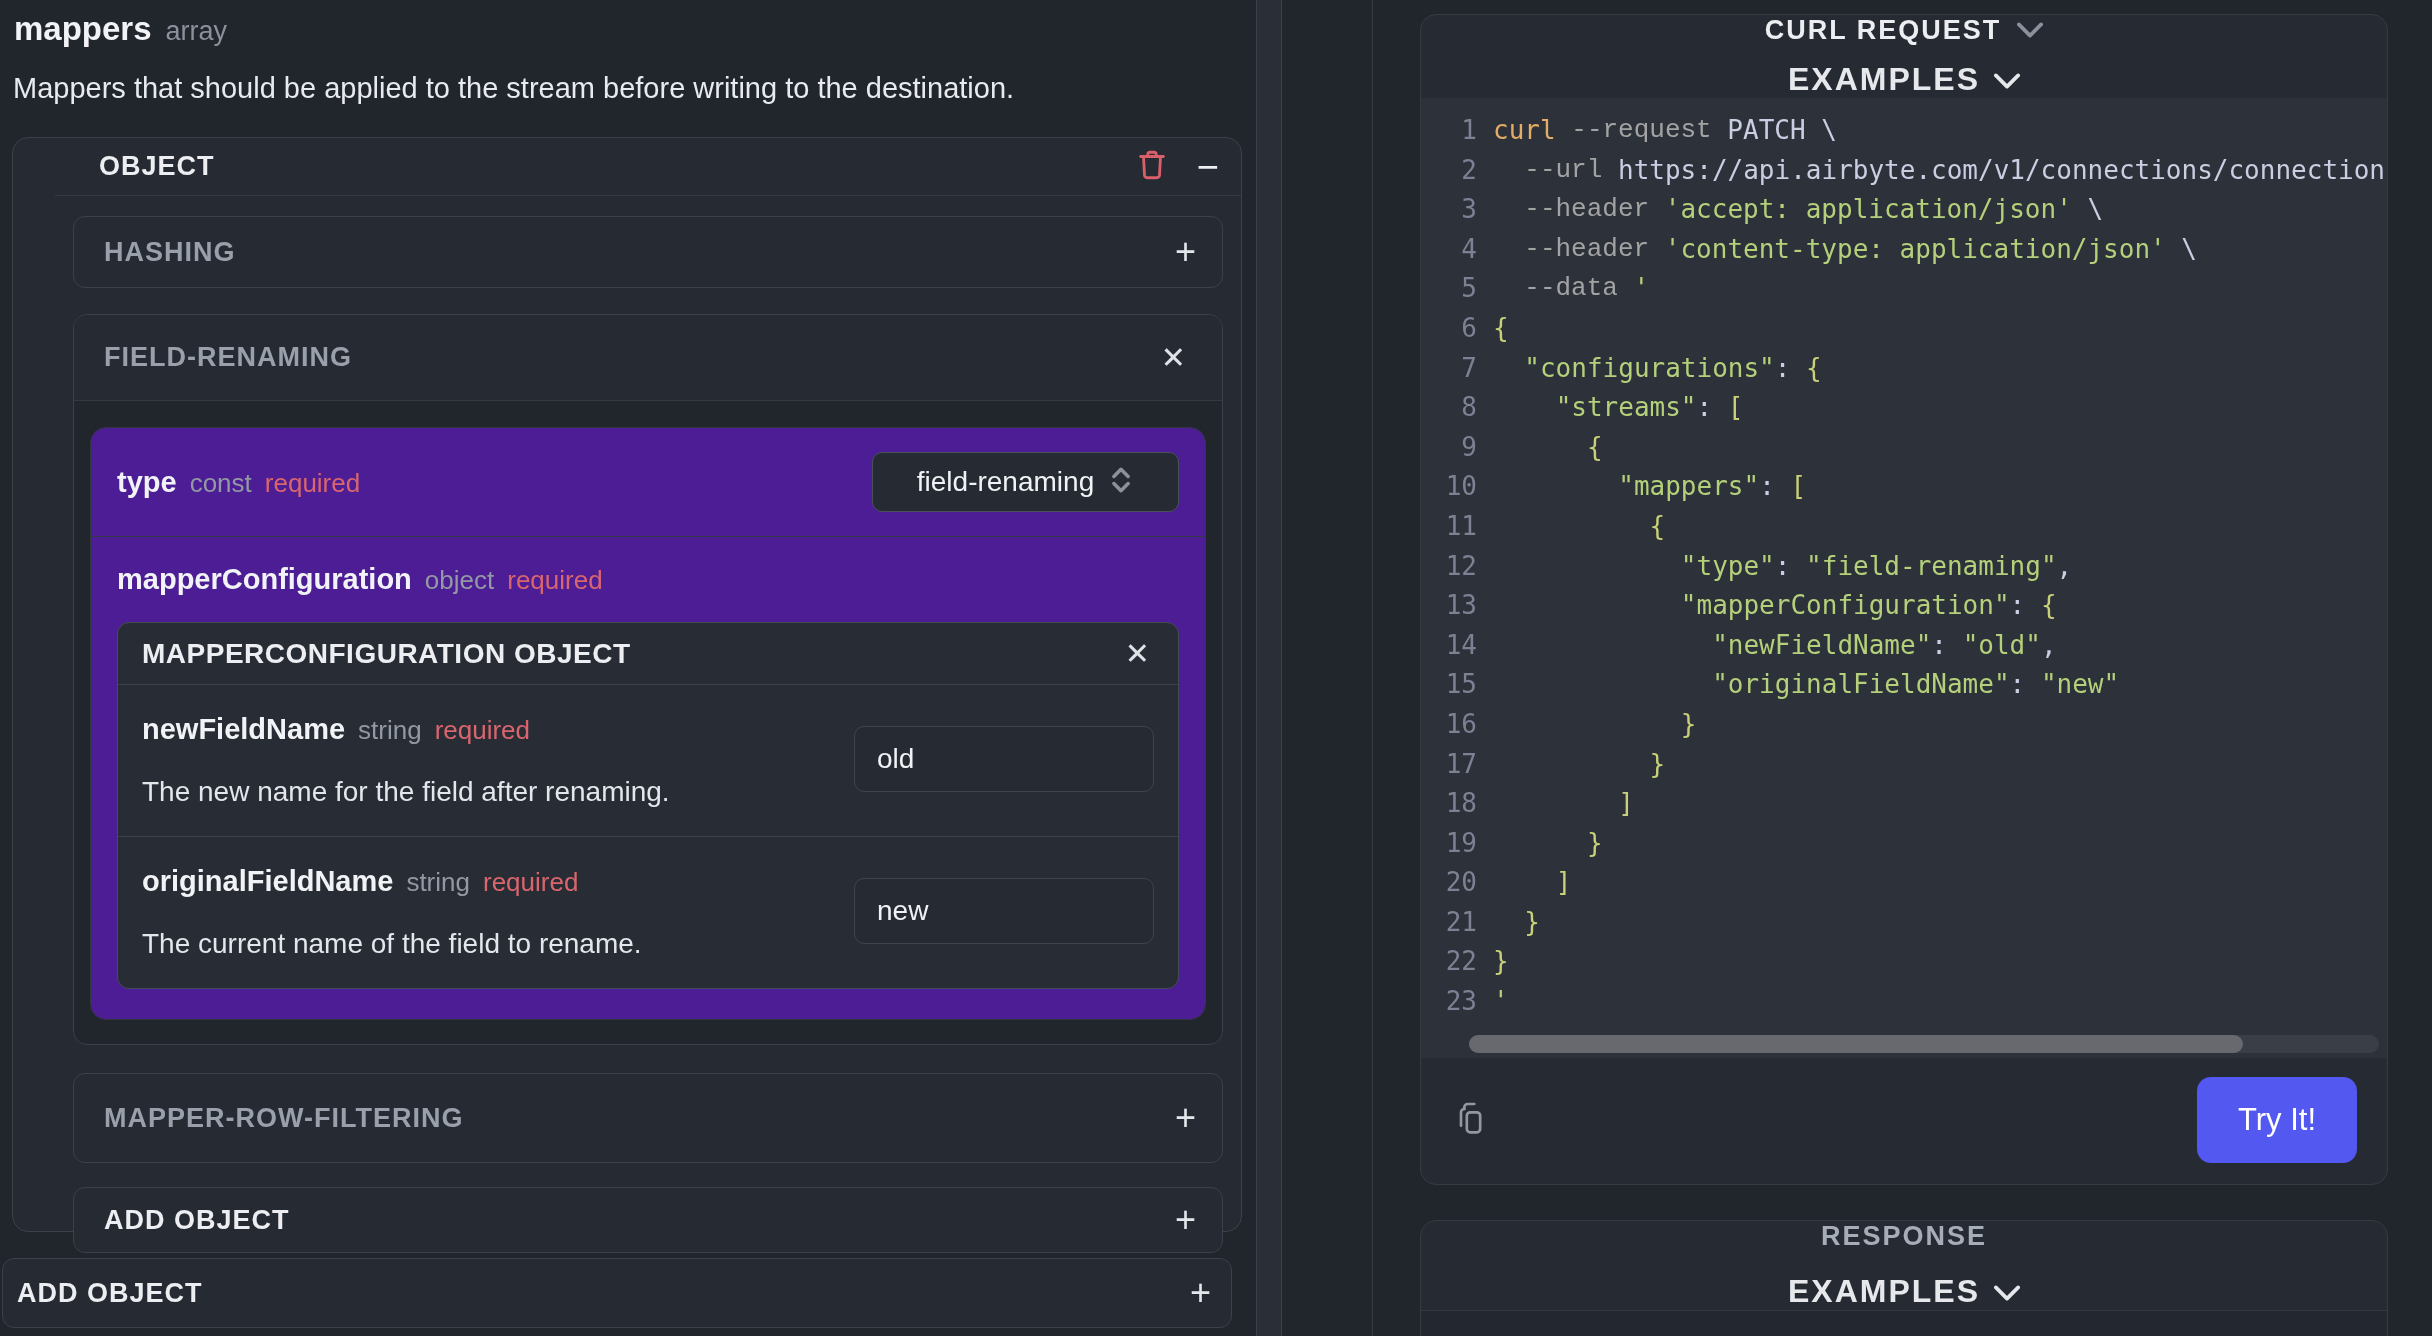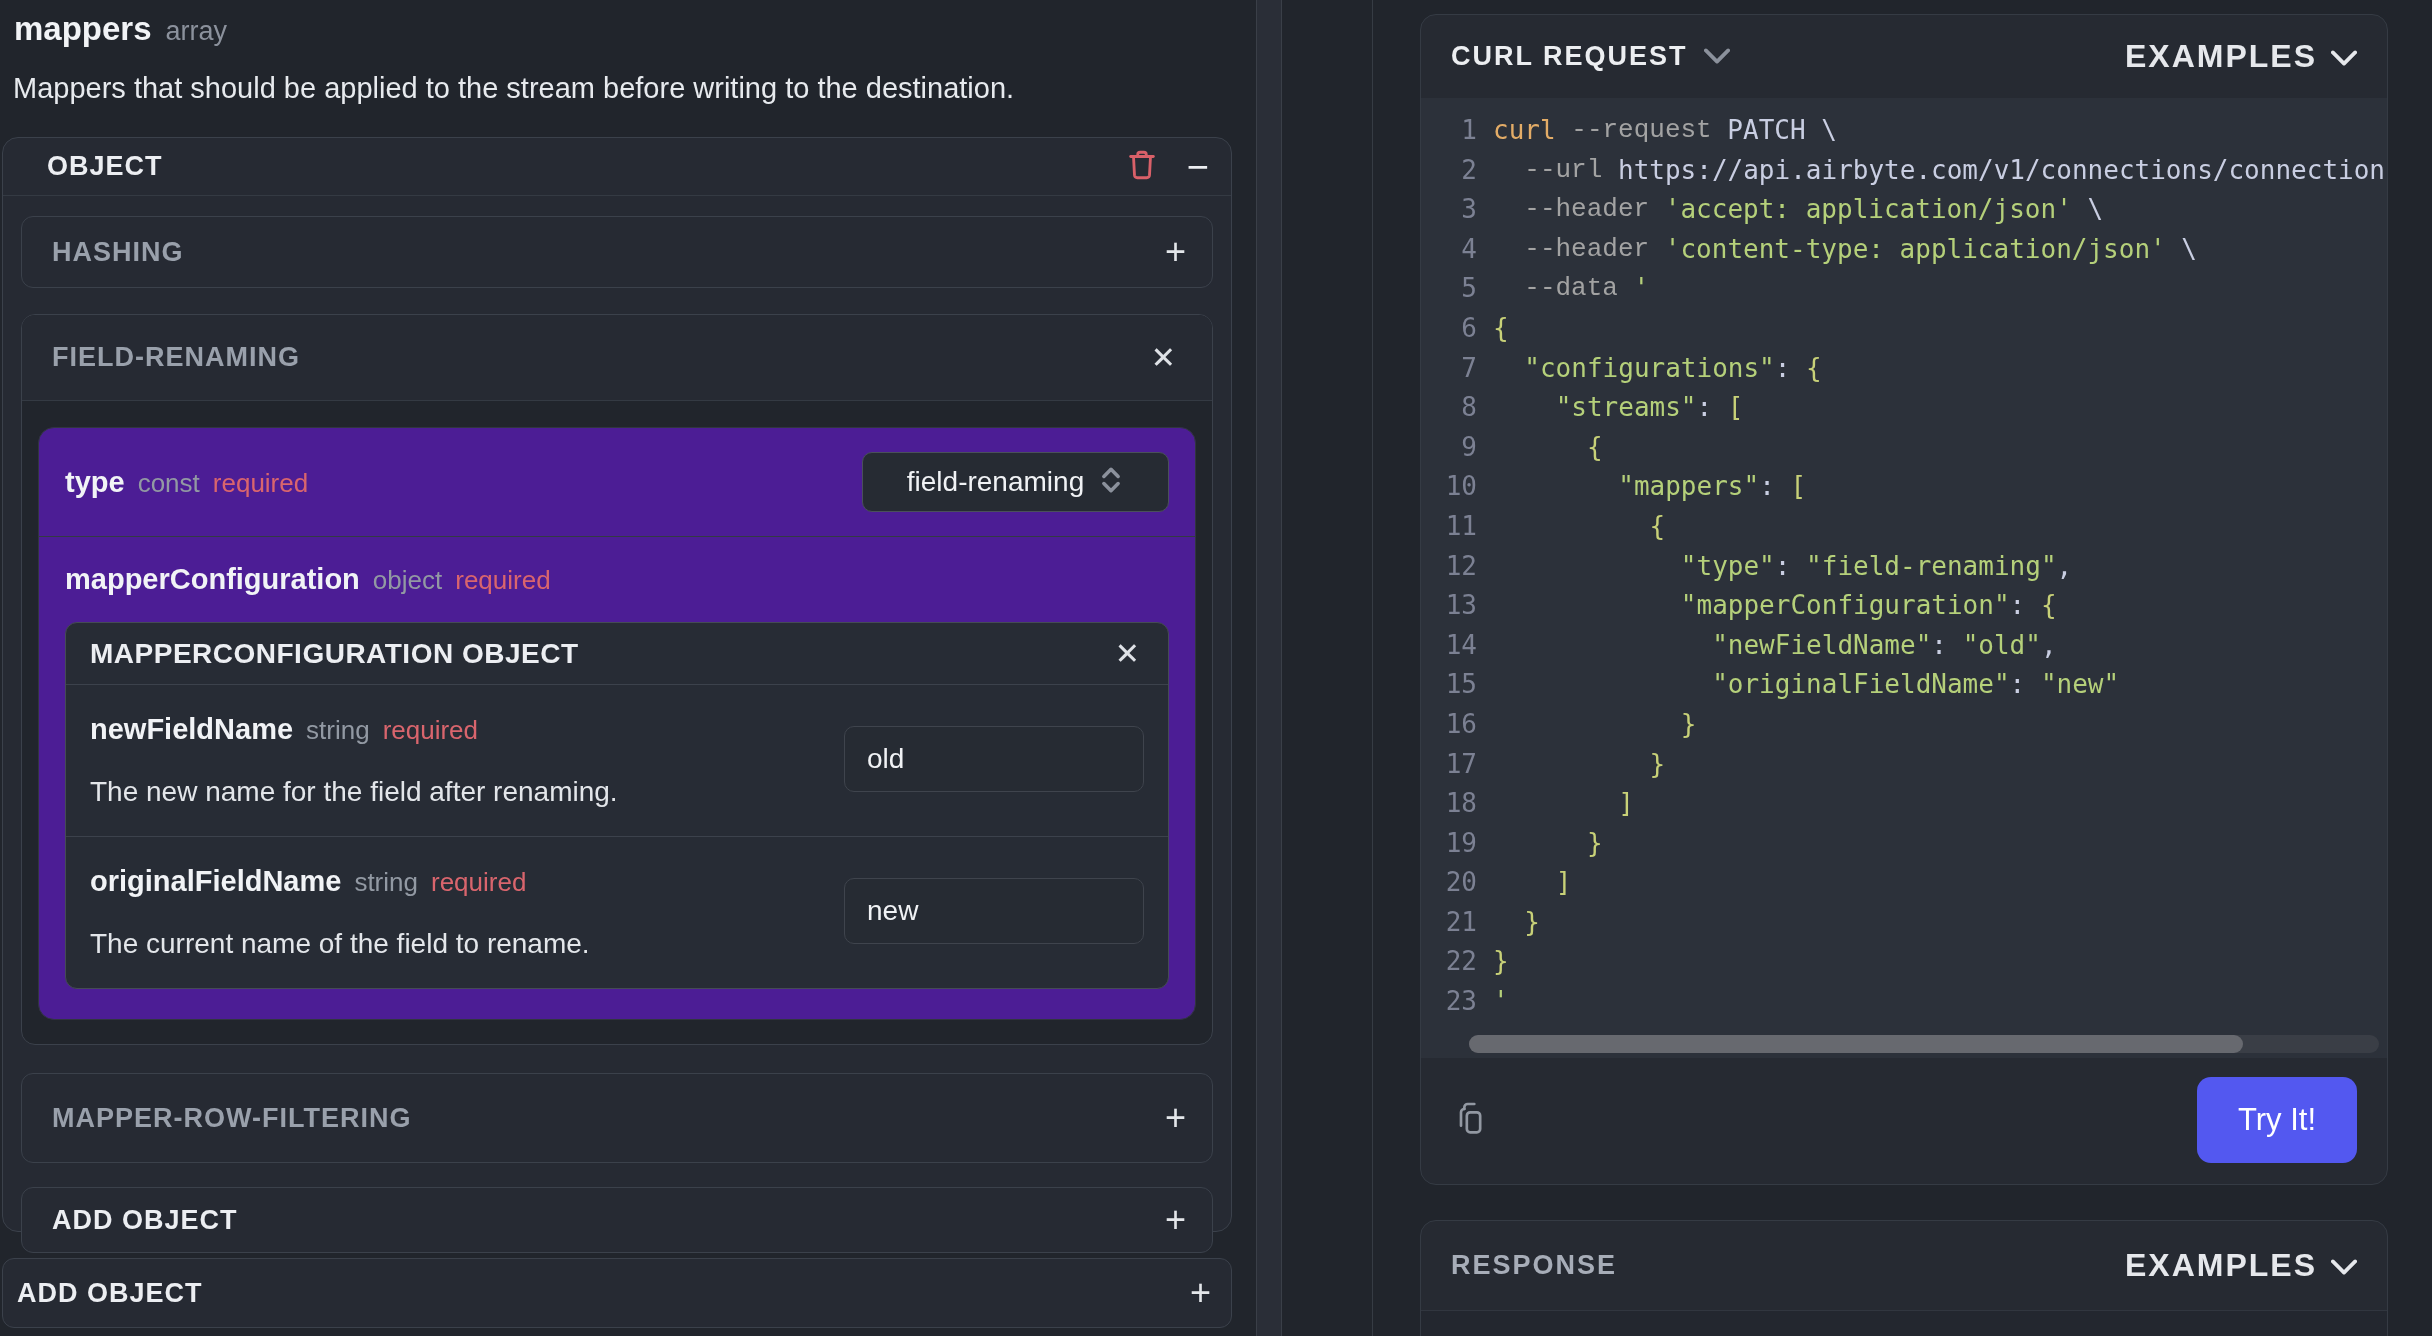--- a/index.html
+++ b/index.html
@@ -11,21 +11,21 @@
     position:relative;
   }
   
   .left-col { position:absolute; left:0; top:0; width:1255px; height:1336px; }
   .page-title-row { position:absolute; left:14px; top:10px; display:flex; align-items:baseline; gap:14px; }
   .field-name { font-size:33px; font-weight:700; color:#f1f3f6; }
   .field-type { font-size:27px; color:#8b919c; }
   .page-desc { position:absolute; left:13px; top:72px; font-size:29px; color:#e7eaee; }
 
   .card { background:#262a33; border:1px solid #3b414b; border-radius:16px; }
-  .object-card { position:absolute; left:2px; top:137px; width:1230px; height:1095px; }
+  .object-card { position:absolute; left:12px; top:137px; width:1230px; height:1095px;padding-left:42px; }
   .object-header { height:58px; display:flex; align-items:center; padding:0 22px 0 44px; border-bottom:1px solid #343a43; }
   .object-header .lbl { font-size:27px; font-weight:700; letter-spacing:1px; color:#eceef2; }
   .spacer { flex:1; }
   .icon-btn { background:none; border:none; cursor:pointer; display:flex; align-items:center; justify-content:center; padding:0; }
   .minus-glyph { font-size:38px; color:#eceef2; font-weight:400; line-height:1; }
   .obj-body { padding:18px; }
 
   .collapse-box { background:#262a33; border:1px solid #3b414b; border-radius:12px;
     display:flex; align-items:center; padding:0 26px 0 30px; }
   .collapse-box .lbl { font-size:27px; font-weight:700; letter-spacing:1px; color:#99a0ab; }
@@ -71,21 +71,21 @@
 
   
   .v-scroll-strip { position:absolute; left:1256px; top:0; width:26px; height:1336px;
     background:#2a2e37; border-left:1px solid #3a3f48; border-right:1px solid #3a3f48; }
   .col-divider { position:absolute; left:1372px; top:0; width:1px; height:1336px; background:#363c44; }
 
   
   .right-col { position:absolute; left:1420px; top:0; width:968px; height:1336px; }
   .curl-card { position:absolute; left:0; top:14px; width:968px; height:1171px;
     background:#262a32; border:1px solid #353b44; border-radius:16px; overflow:hidden; }
-  .panel-header { height:83px; display:flex; align-items:center; padding:0 30px; }
+  .panel-header { height:83px; display:flex; align-items:center; padding:0 30px;flex-direction:column; }
   .panel-title { font-size:27px; font-weight:700; letter-spacing:2px; color:#eceef1; display:flex; align-items:center; gap:16px; cursor:pointer; }
   .examples-btn { font-size:32px; font-weight:700; letter-spacing:2px; color:#e6e8ec; display:flex; align-items:center; gap:14px; cursor:pointer; background:none; border:none; }
   .chev { display:inline-block; }
 
   .code-block { position:absolute; left:0; top:83px; width:966px; height:960px; background:#2c313a; overflow:hidden; padding-top:13px; }
   .code-line { display:flex; white-space:pre; font-family:"DejaVu Sans Mono","Liberation Mono",monospace;
     font-size:26px; line-height:39.6px; }
   .code-line .ln { width:44px; margin-left:12px; margin-right:16px; text-align:right; color:#7c8193; flex:none; }
   .tk-cmd { color:#e3ac67; } .tk-flag { color:#a3a3a3;font-family:Liberation Mono, monospace; } .tk-plain { color:#c9cee2; }
   .tk-str { color:#b5d07a; } .tk-key { color:#b5d07a; } .tk-brace { color:#c8d178; }

